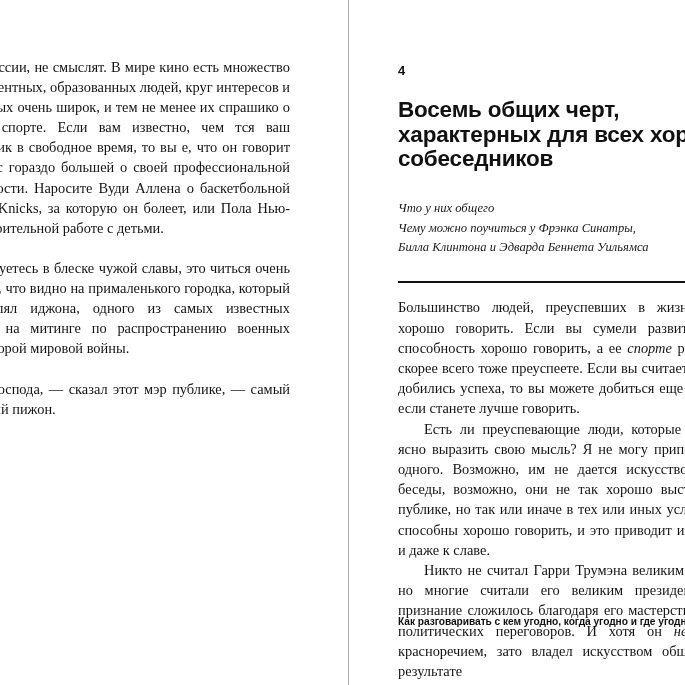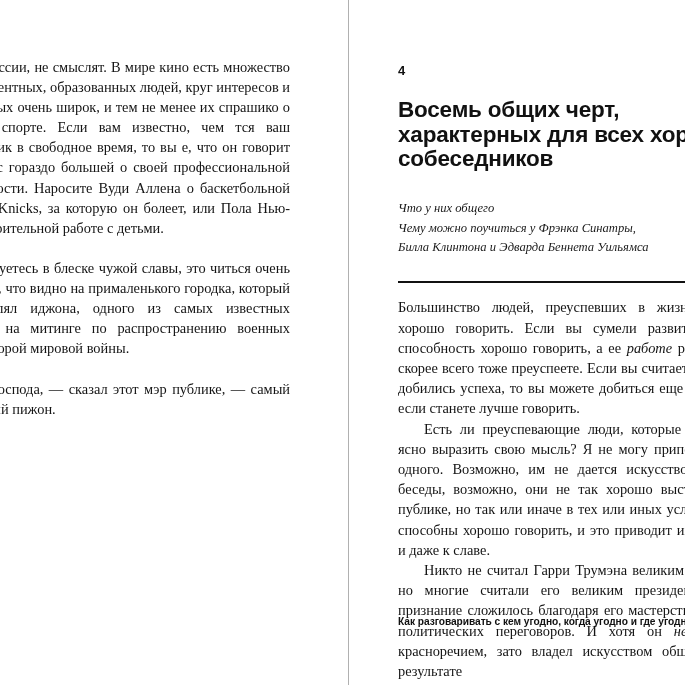--- a/index.html
+++ b/index.html
@@ -185,21 +185,21 @@
 собеседников</h1>
 
       <div class="kicker">Что у них общего</div>
 
       <div class="kicker-sub">Чему можно поучиться у Фрэнка Синатры,
 Билла Клинтона и Эдварда Беннета Уильямса</div>
 
       <div class="rule"></div>
 
       <div class="body-col">
-        <p>Большинство людей, преуспевших в жизни, умеют хорошо говорить. Если вы сумели развить у себя способность хорошо говорить, а ее <em>работе</em> развить, вы скорее всего тоже преуспеете. Если вы считаете, что уже добились успеха, то вы можете добиться еще большего, если станете лучше говорить.</p>
+        <p>Большинство людей, преуспевших в жизни, умеют хорошо говорить. Если вы сумели развить у себя способность хорошо говорить, а ее <em>спорте</em> развить, вы скорее всего тоже преуспеете. Если вы считаете, что уже добились успеха, то вы можете добиться еще большего, если станете лучше говорить.</p>
         <p class="indented">Есть ли преуспевающие люди, которые не умеют ясно выразить свою мысль? Я не могу припомнить ни одного. Возможно, им не дается искусство светской беседы, возможно, они не так хорошо выступают на публике, но так или иначе в тех или иных условиях они способны хорошо говорить, и это приводит их к успеху и даже к славе.</p>
         <p class="indented">Никто не считал Гарри Трумэна великим оратором, но многие считали его великим президентом. Его признание сложилось благодаря его мастерству ведения политических переговоров. И хотя он <em>не блистал</em> красноречием, зато владел искусством общения и в результате</p>
       </div>
 
     </div>
 
     <div class="footer">Как разговаривать с кем угодно, когда угодно и где угодно</div>
   </div>
 
 </div>

